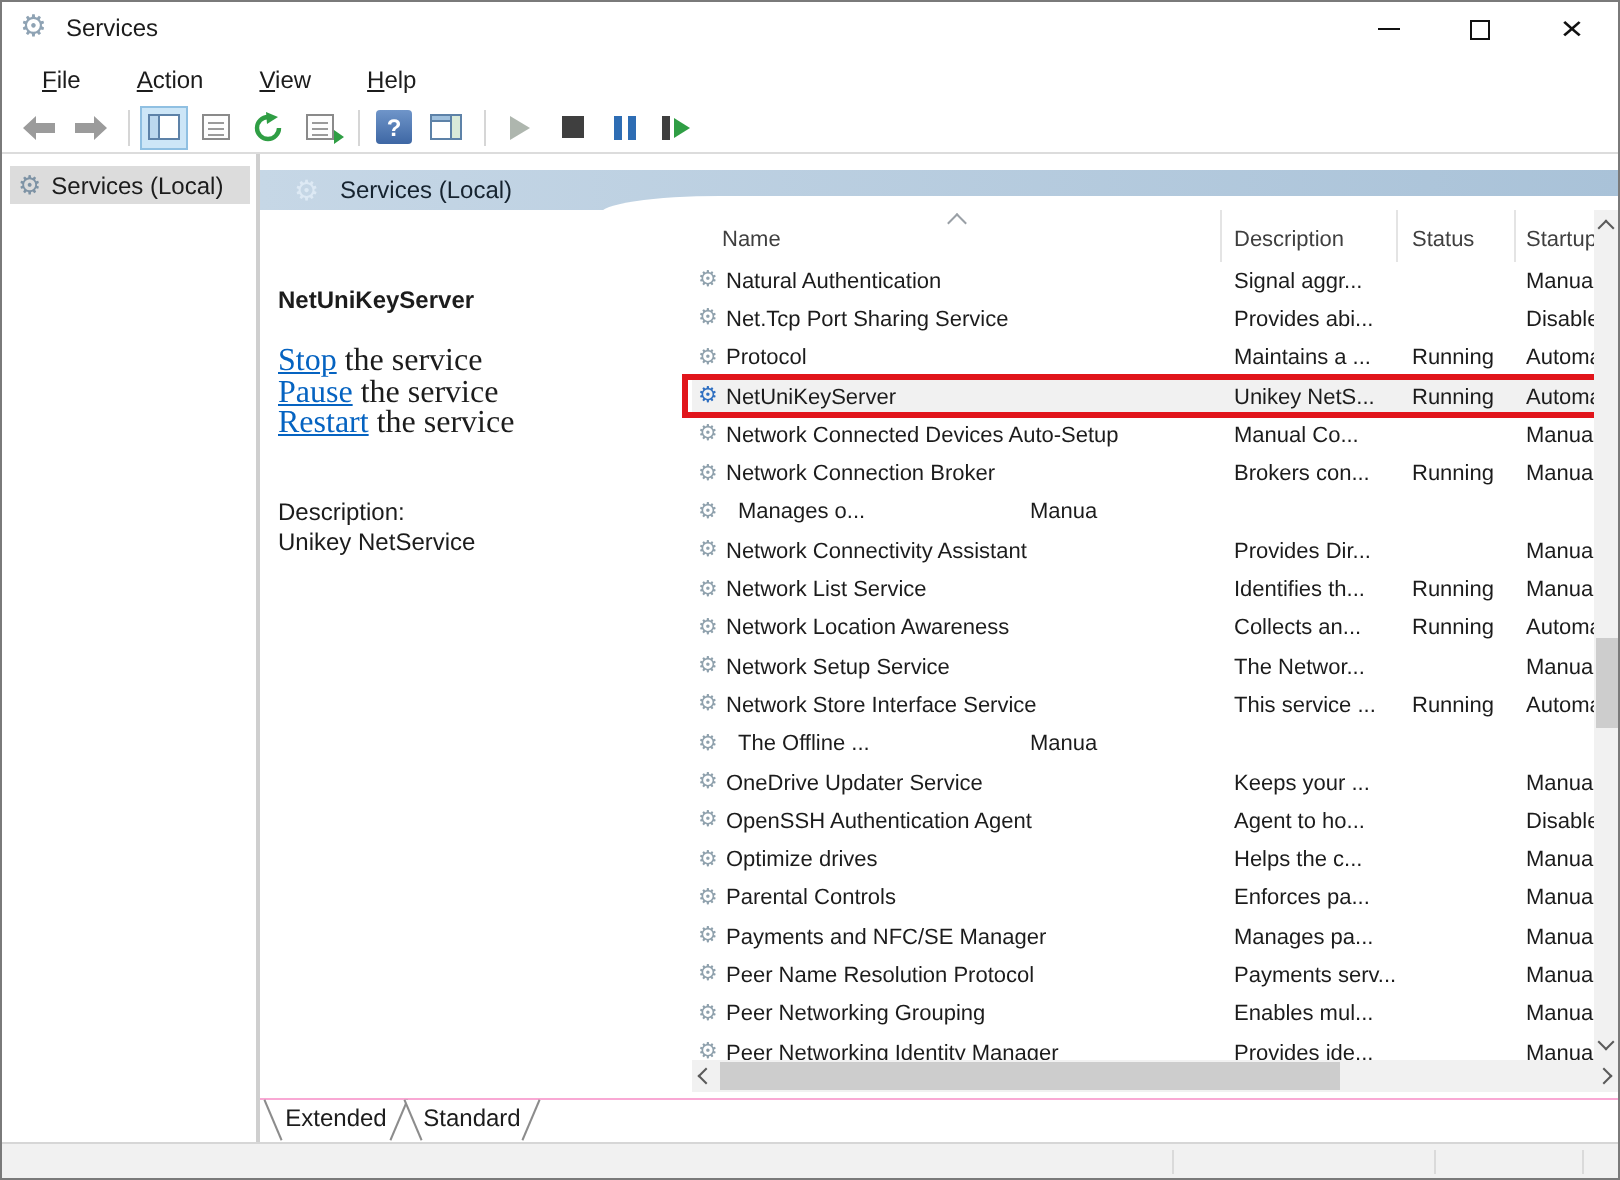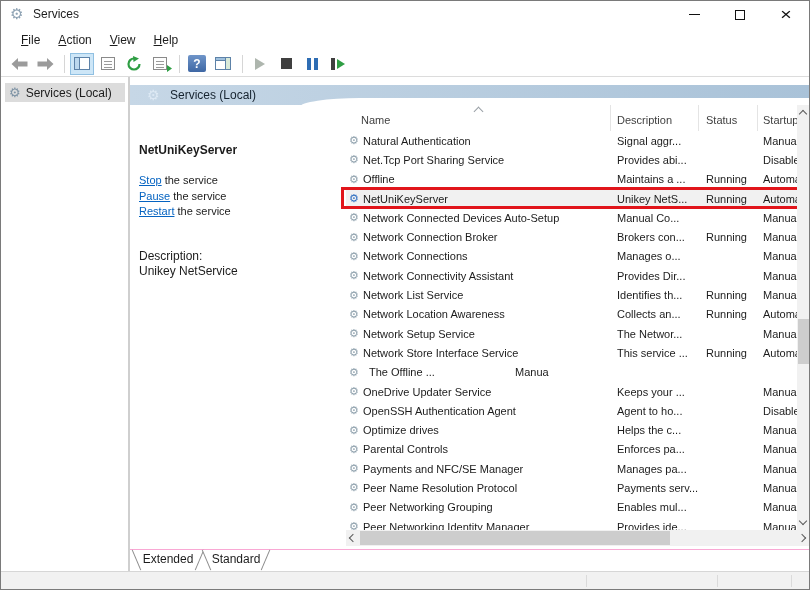--- a/index.html
+++ b/index.html
@@ -12,21 +12,21 @@
   
   .titlebar { position:absolute; left:0; top:0; width:100%; height:27px; background:#fff; }
   .app-icon { position:absolute; left:9px; top:5px; font-size:15px; line-height:15px; color:#8fa3b4; }
   .title-text { position:absolute; left:32px; top:0; line-height:27px; font-size:12px; }
   .win-btn { position:absolute; top:0; width:46px; height:27px; display:flex; align-items:center; justify-content:center; }
   .btn-min { right:92px; } .btn-max { right:46px; } .btn-close { right:0; }
   .glyph-min { width:11px; height:1px; background:#111; }
   .glyph-max { width:10px; height:10px; border:1px solid #111; }
   .glyph-close { font-size:17px; line-height:17px; color:#111; transform:scaleX(1.15); }
   
-  .menubar { position:absolute; left:0; top:27px; width:100%; height:23px; display:flex; align-items:center; padding-left:11px; gap:0; }
+  .menubar { position:absolute; left:0; top:27px; width:100%; height:23px; display:flex; align-items:center; padding-left:11px; gap:10px; }
   .menu-item { font-size:12px; padding:2px 9px; }
   .menu-item::first-letter { text-decoration:underline; }
   
   .toolbar { position:absolute; left:0; top:50px; width:100%; height:26px; display:flex; align-items:center; padding-left:6px; border-bottom:1px solid #dcdcdc; }
   .tb-btn { width:24px; height:22px; display:flex; align-items:center; justify-content:center; margin-right:2px; }
   .tb-btn.active { background:#cde6f7; border:1px solid #90c0e2; }
   .tb-sep { width:1px; height:18px; background:#d6d6d6; margin:0 5px; }
   .doc-icon { width:14px; height:13px; border:1px solid #8a8a8a; background:#fdfdfd; position:relative; }
   .doc-icon i { position:absolute; left:2px; right:2px; height:1px; background:#9a9a9a; }
   .doc-icon i:nth-child(1){ top:3px; } .doc-icon i:nth-child(2){ top:6px; } .doc-icon i:nth-child(3){ top:9px; }
@@ -50,21 +50,21 @@
   .tree-item .gear { font-size:13px; color:#7e93a5; line-height:13px; }
   .tree-item .lbl { font-size:12px; white-space:nowrap; }
   .right-panel { position:absolute; left:129px; top:76px; width:680px; height:494px; background:#fff; }
   .band { position:absolute; left:0; top:8px; height:20px; width:100%; background:linear-gradient(90deg,#c6d7e6,#a9c2d8); z-index:1; }
   .band .gear { position:absolute; left:17px; top:3px; font-size:14px; line-height:14px; color:#dde9f4; }
   .band .lbl { position:absolute; left:40px; top:0; line-height:20px; font-size:12px; color:#16232f; }
   .list-sheet { position:absolute; left:170px; top:21px; right:0; bottom:24px; background:#fff; border-top-left-radius:60px 9px; z-index:2; }
   
   .taskpane { position:absolute; left:0; top:28px; width:216px; bottom:24px; background:#fff; z-index:3; }
   .svc-name { position:absolute; left:9px; top:38px; font-size:12px; font-weight:bold; }
-  .links { position:absolute; left:9px; top:68px; font-size:11px; line-height:15.5px; }
+  .links { position:absolute; left:9px; top:68px; font-size:16px; line-height:15.5px;font-family:Liberation Serif, serif; }
   .links a { color:#0563c1; text-decoration:underline; }
   .desc-label { position:absolute; left:9px; top:144px; font-size:12px; }
   .desc-text { position:absolute; left:9px; top:159px; font-size:12px; }
   
   .lv-caret { position:absolute; left:345px; top:31px; width:7px; height:7px; border-left:1px solid #9aa0a6; border-top:1px solid #9aa0a6; transform:rotate(45deg); z-index:4; }
   .lv-header { position:absolute; left:216px; top:28px; width:451px; height:26px; display:flex; align-items:flex-end; z-index:3; font-size:11px; color:#3f3f3f; }
   .hcell { height:26px; line-height:30px; border-right:1px solid #e4e4e4; overflow:hidden; white-space:nowrap; }
   .h-name { width:265px; padding-left:15px; }
   .h-desc { width:88px; padding-left:6px; }
   .h-status { width:59px; padding-left:7px; }
@@ -246,21 +246,21 @@
   <div class="lv-row">
     <span class="svc-icon">⚙</span>
     <span class="cell c-name">Net.Tcp Port Sharing Service</span>
     <span class="cell c-desc">Provides abi...</span>
     <span class="cell c-status"></span>
     <span class="cell c-startup">Disabled</span>
   </div>
 
   <div class="lv-row">
     <span class="svc-icon">⚙</span>
-    <span class="cell c-name">Offline</span>
+    <span class="cell c-name">Protocol</span>
     <span class="cell c-desc">Maintains a ...</span>
     <span class="cell c-status">Running</span>
     <span class="cell c-startup">Automatic</span>
   </div>
 
   <div class="lv-row highlighted">
     <span class="svc-icon">⚙</span>
     <span class="cell c-name">NetUniKeyServer</span>
     <span class="cell c-desc">Unikey NetS...</span>
     <span class="cell c-status">Running</span>
@@ -278,21 +278,20 @@
   <div class="lv-row">
     <span class="svc-icon">⚙</span>
     <span class="cell c-name">Network Connection Broker</span>
     <span class="cell c-desc">Brokers con...</span>
     <span class="cell c-status">Running</span>
     <span class="cell c-startup">Manual</span>
   </div>
 
   <div class="lv-row">
     <span class="svc-icon">⚙</span>
-    <span class="cell c-name">Network Connections</span>
     <span class="cell c-desc">Manages o...</span>
     <span class="cell c-status"></span>
     <span class="cell c-startup">Manual</span>
   </div>
 
   <div class="lv-row">
     <span class="svc-icon">⚙</span>
     <span class="cell c-name">Network Connectivity Assistant</span>
     <span class="cell c-desc">Provides Dir...</span>
     <span class="cell c-status"></span>

